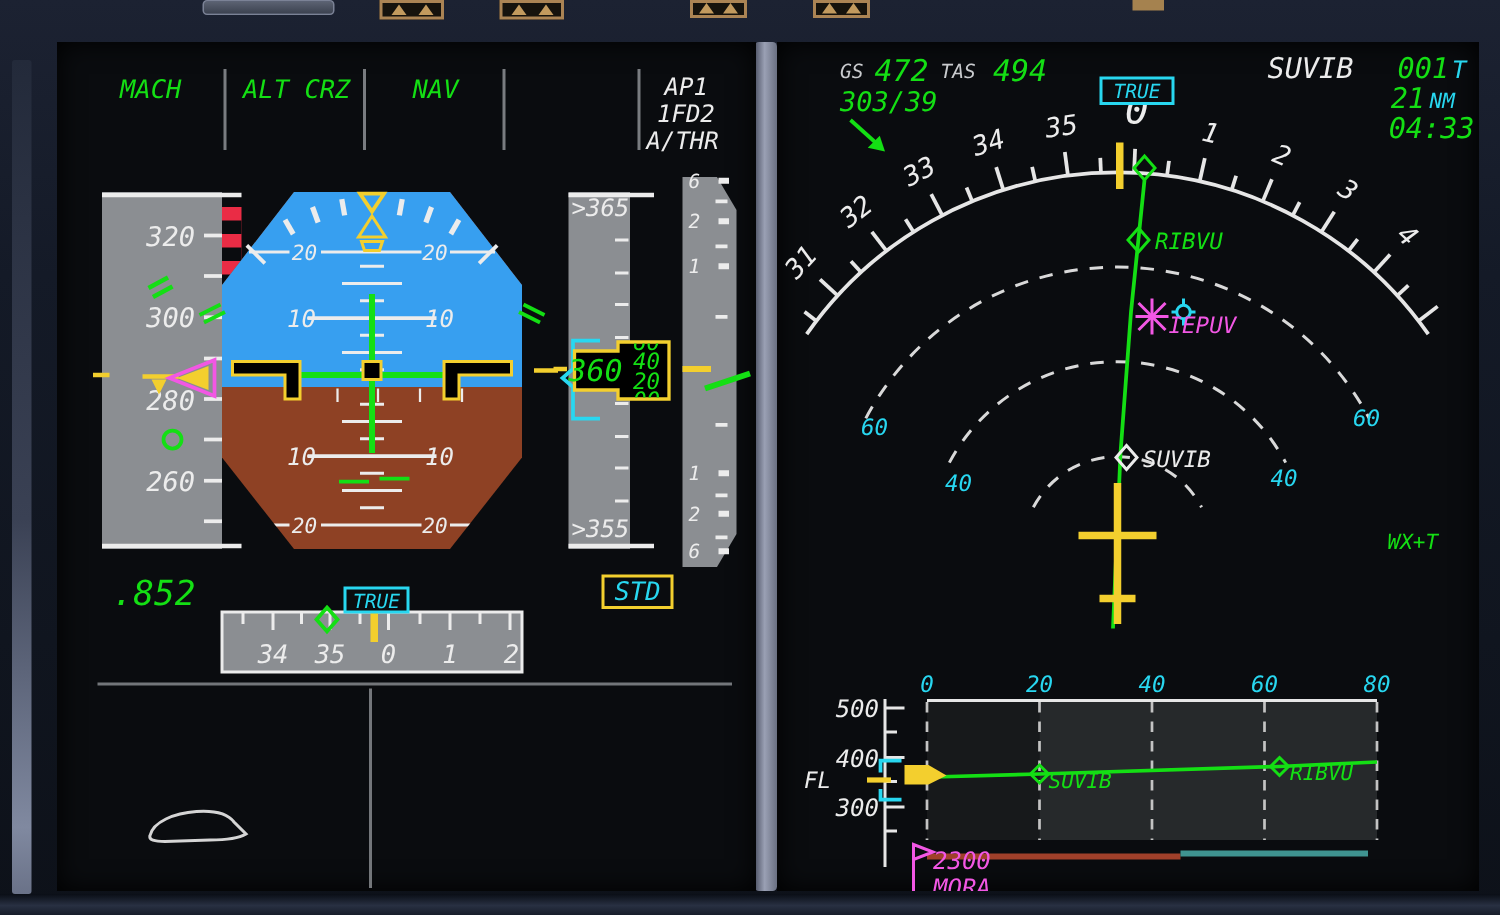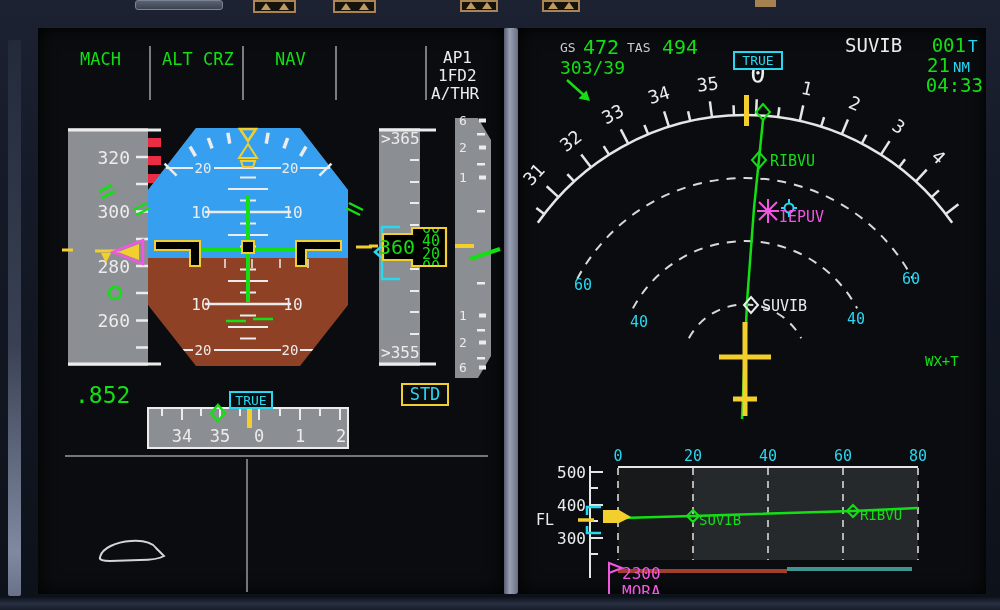--- a/index.html
+++ b/index.html
@@ -1,18 +1,18 @@
 <!DOCTYPE html>
 <html><head>
 <meta charset="utf-8">
 <style>
   html,body{margin:0;padding:0;background:#000;}
   .stage{position:relative;width:1000px;height:610px;overflow:hidden;
          background:linear-gradient(180deg,#1c2232 0%,#141a27 30%,#10151f 70%,#0d1119 100%);
-         font-family:"DejaVu Sans Mono",monospace;}
+         font-family:"DejaVu Sans Mono",monospace;font-style:italic;}
   .screen{position:absolute;background:#0a0c0f;box-shadow:inset 0 0 18px #000;}
   .screen svg{display:block;width:100%;height:100%;}
   text{font-family:"DejaVu Sans Mono",monospace;}
   .w{fill:#ececec}.g{fill:#14df14}.c{fill:#28d7f0}.m{fill:#f257e4}.gy{fill:#c9cbce}
   .bezel-el{position:absolute;box-sizing:border-box;}
   .divider-strip{position:absolute;left:503px;top:28px;width:15px;height:566px;
      background:linear-gradient(90deg,#4c5163,#9aa0b4 45%,#6a7082);border-radius:3px;}
   .left-strip{position:absolute;left:8px;top:40px;width:13px;height:556px;
      background:linear-gradient(180deg,#232a3a 0%,#3a4154 55%,#8089a0 92%,#6a7288 100%);border-radius:2px;}
   .bottom-strip{position:absolute;left:0;top:596px;width:1000px;height:14px;

